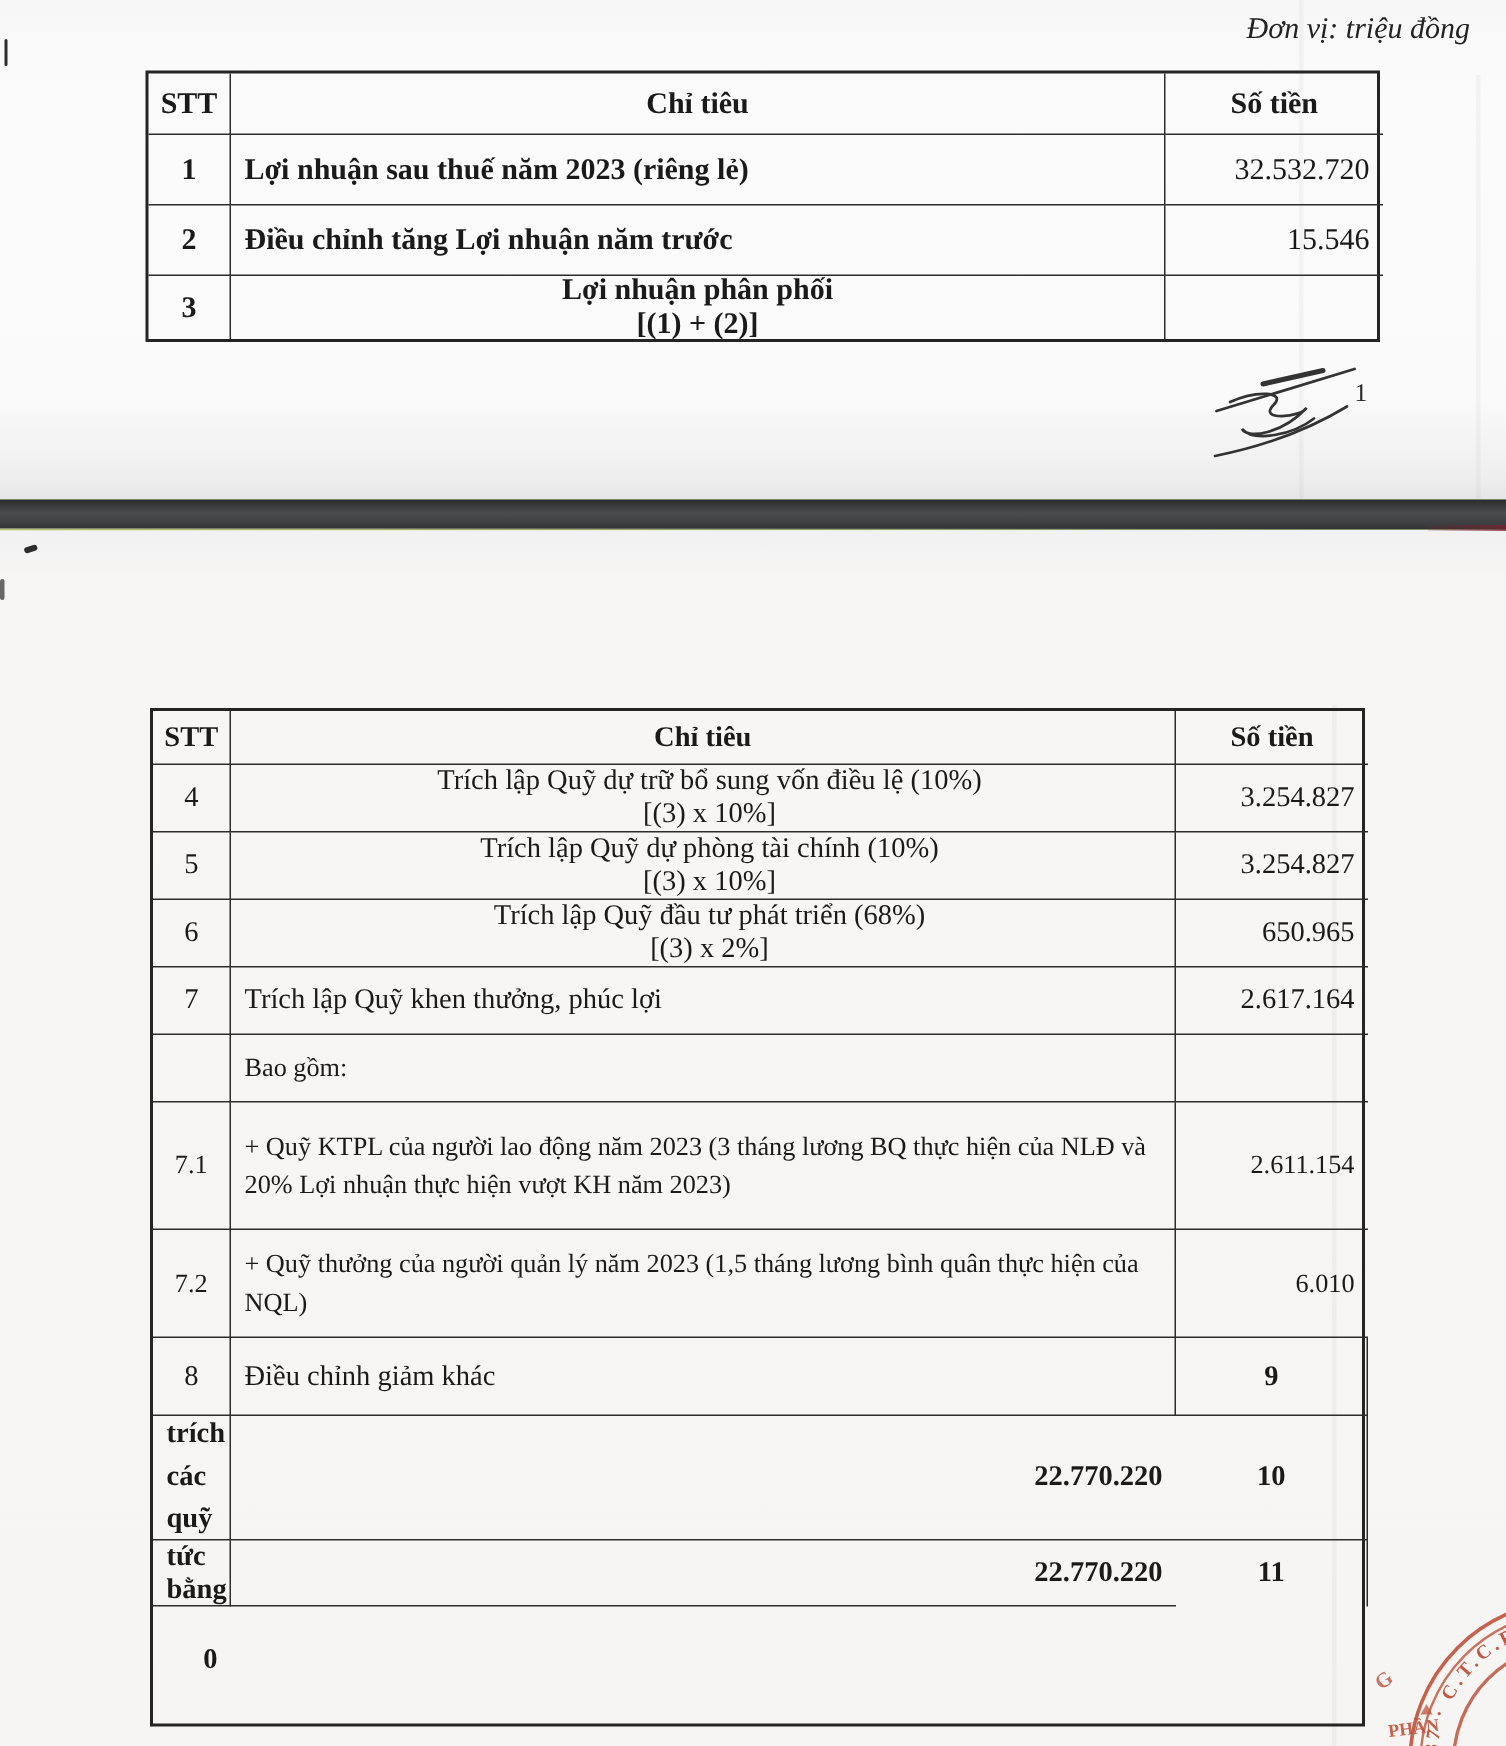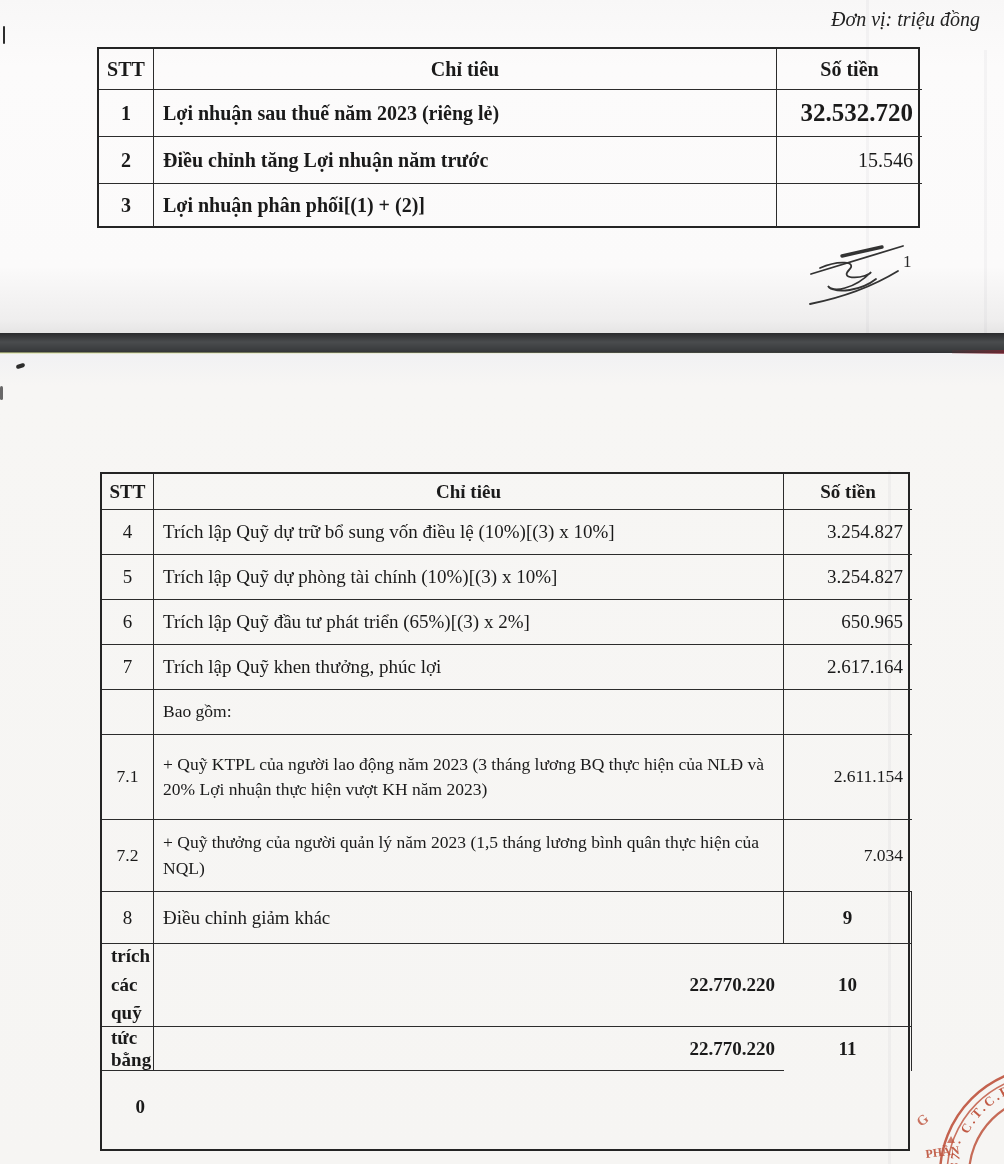--- a/index.html
+++ b/index.html
@@ -49,22 +49,22 @@
   .bold{font-weight:bold;}
 
   
   #table1{
     left:97px;top:47px;width:823px;height:181px;
     grid-template-columns:55px 623px 145px;
     grid-template-rows:41px 47px 47px 42.5px;
     font-size:20px;
   }
   #table1 .hdr{font-weight:bold;}
-  #table1 .val{font-weight:bold;font-size:25px;}
-  .flexsplit{display:flex;align-items:center;width:100%;}
+  #table1 .val{font-weight:normal;font-size:20px;}
+  .flexsplit{display:flex;align-items:center;justify-content:space-between;width:100%;flex-direction:column;}
 
   
   #table2{
     left:100px;top:472px;width:810px;height:679px;
     grid-template-columns:52px 630px 128px;
     grid-template-rows:36px 45px 45px 45px 45px 45px 85px 72px 52px 83px 44px 72.5px;
     font-size:19px;
   }
   #table2 .hdr{font-weight:bold;}
   #table2 .sub{font-size:17.5px;line-height:1.45;}
@@ -153,21 +153,21 @@
       <div class="flexsplit">
         <span>Trích lập Quỹ dự phòng tài chính (10%)</span>
         <span class="fmla-gap">[(3) x 10%]</span>
       </div>
     </div>
     <div class="c right pr last-col">3.254.827</div>
 
     <div class="c center">6</div>
     <div class="c pl">
       <div class="flexsplit">
-        <span>Trích lập Quỹ đầu tư phát triển (65%)</span>
+        <span>Trích lập Quỹ đầu tư phát triển (68%)</span>
         <span class="fmla-gap">[(3) x 2%]</span>
       </div>
     </div>
     <div class="c right pr last-col">650.965</div>
 
     <div class="c center">7</div>
     <div class="c pl">Trích lập Quỹ khen thưởng, phúc lợi</div>
     <div class="c right pr last-col">2.617.164</div>
 
     <div class="c center"></div>
@@ -177,21 +177,21 @@
     <div class="c center sub">7.1</div>
     <div class="c pl pr sub">
       <span class="wrap">+ Quỹ KTPL của người lao động năm 2023 (3 tháng lương BQ thực hiện của NLĐ và 20% Lợi nhuận thực hiện vượt KH năm 2023)</span>
     </div>
     <div class="c right pr sub last-col">2.611.154</div>
 
     <div class="c center sub">7.2</div>
     <div class="c pl pr sub">
       <span class="wrap">+ Quỹ thưởng của người quản lý năm 2023 (1,5 tháng lương bình quân thực hiện của NQL)</span>
     </div>
-    <div class="c right pr sub last-col">7.034</div>
+    <div class="c right pr sub last-col">6.010</div>
 
     <div class="c center">8</div>
     <div class="c pl">Điều chỉnh giảm khác</div>
 
     <div class="c bold center">9</div>
     <div class="c pl">
       <div class="twoline">
         <span class="bold">Lợi nhuận còn lại sau thuế, trích các quỹ</span>
         <span>[(3)-(4)-(5)-(6)-(7)-(8)]</span>
       </div>

